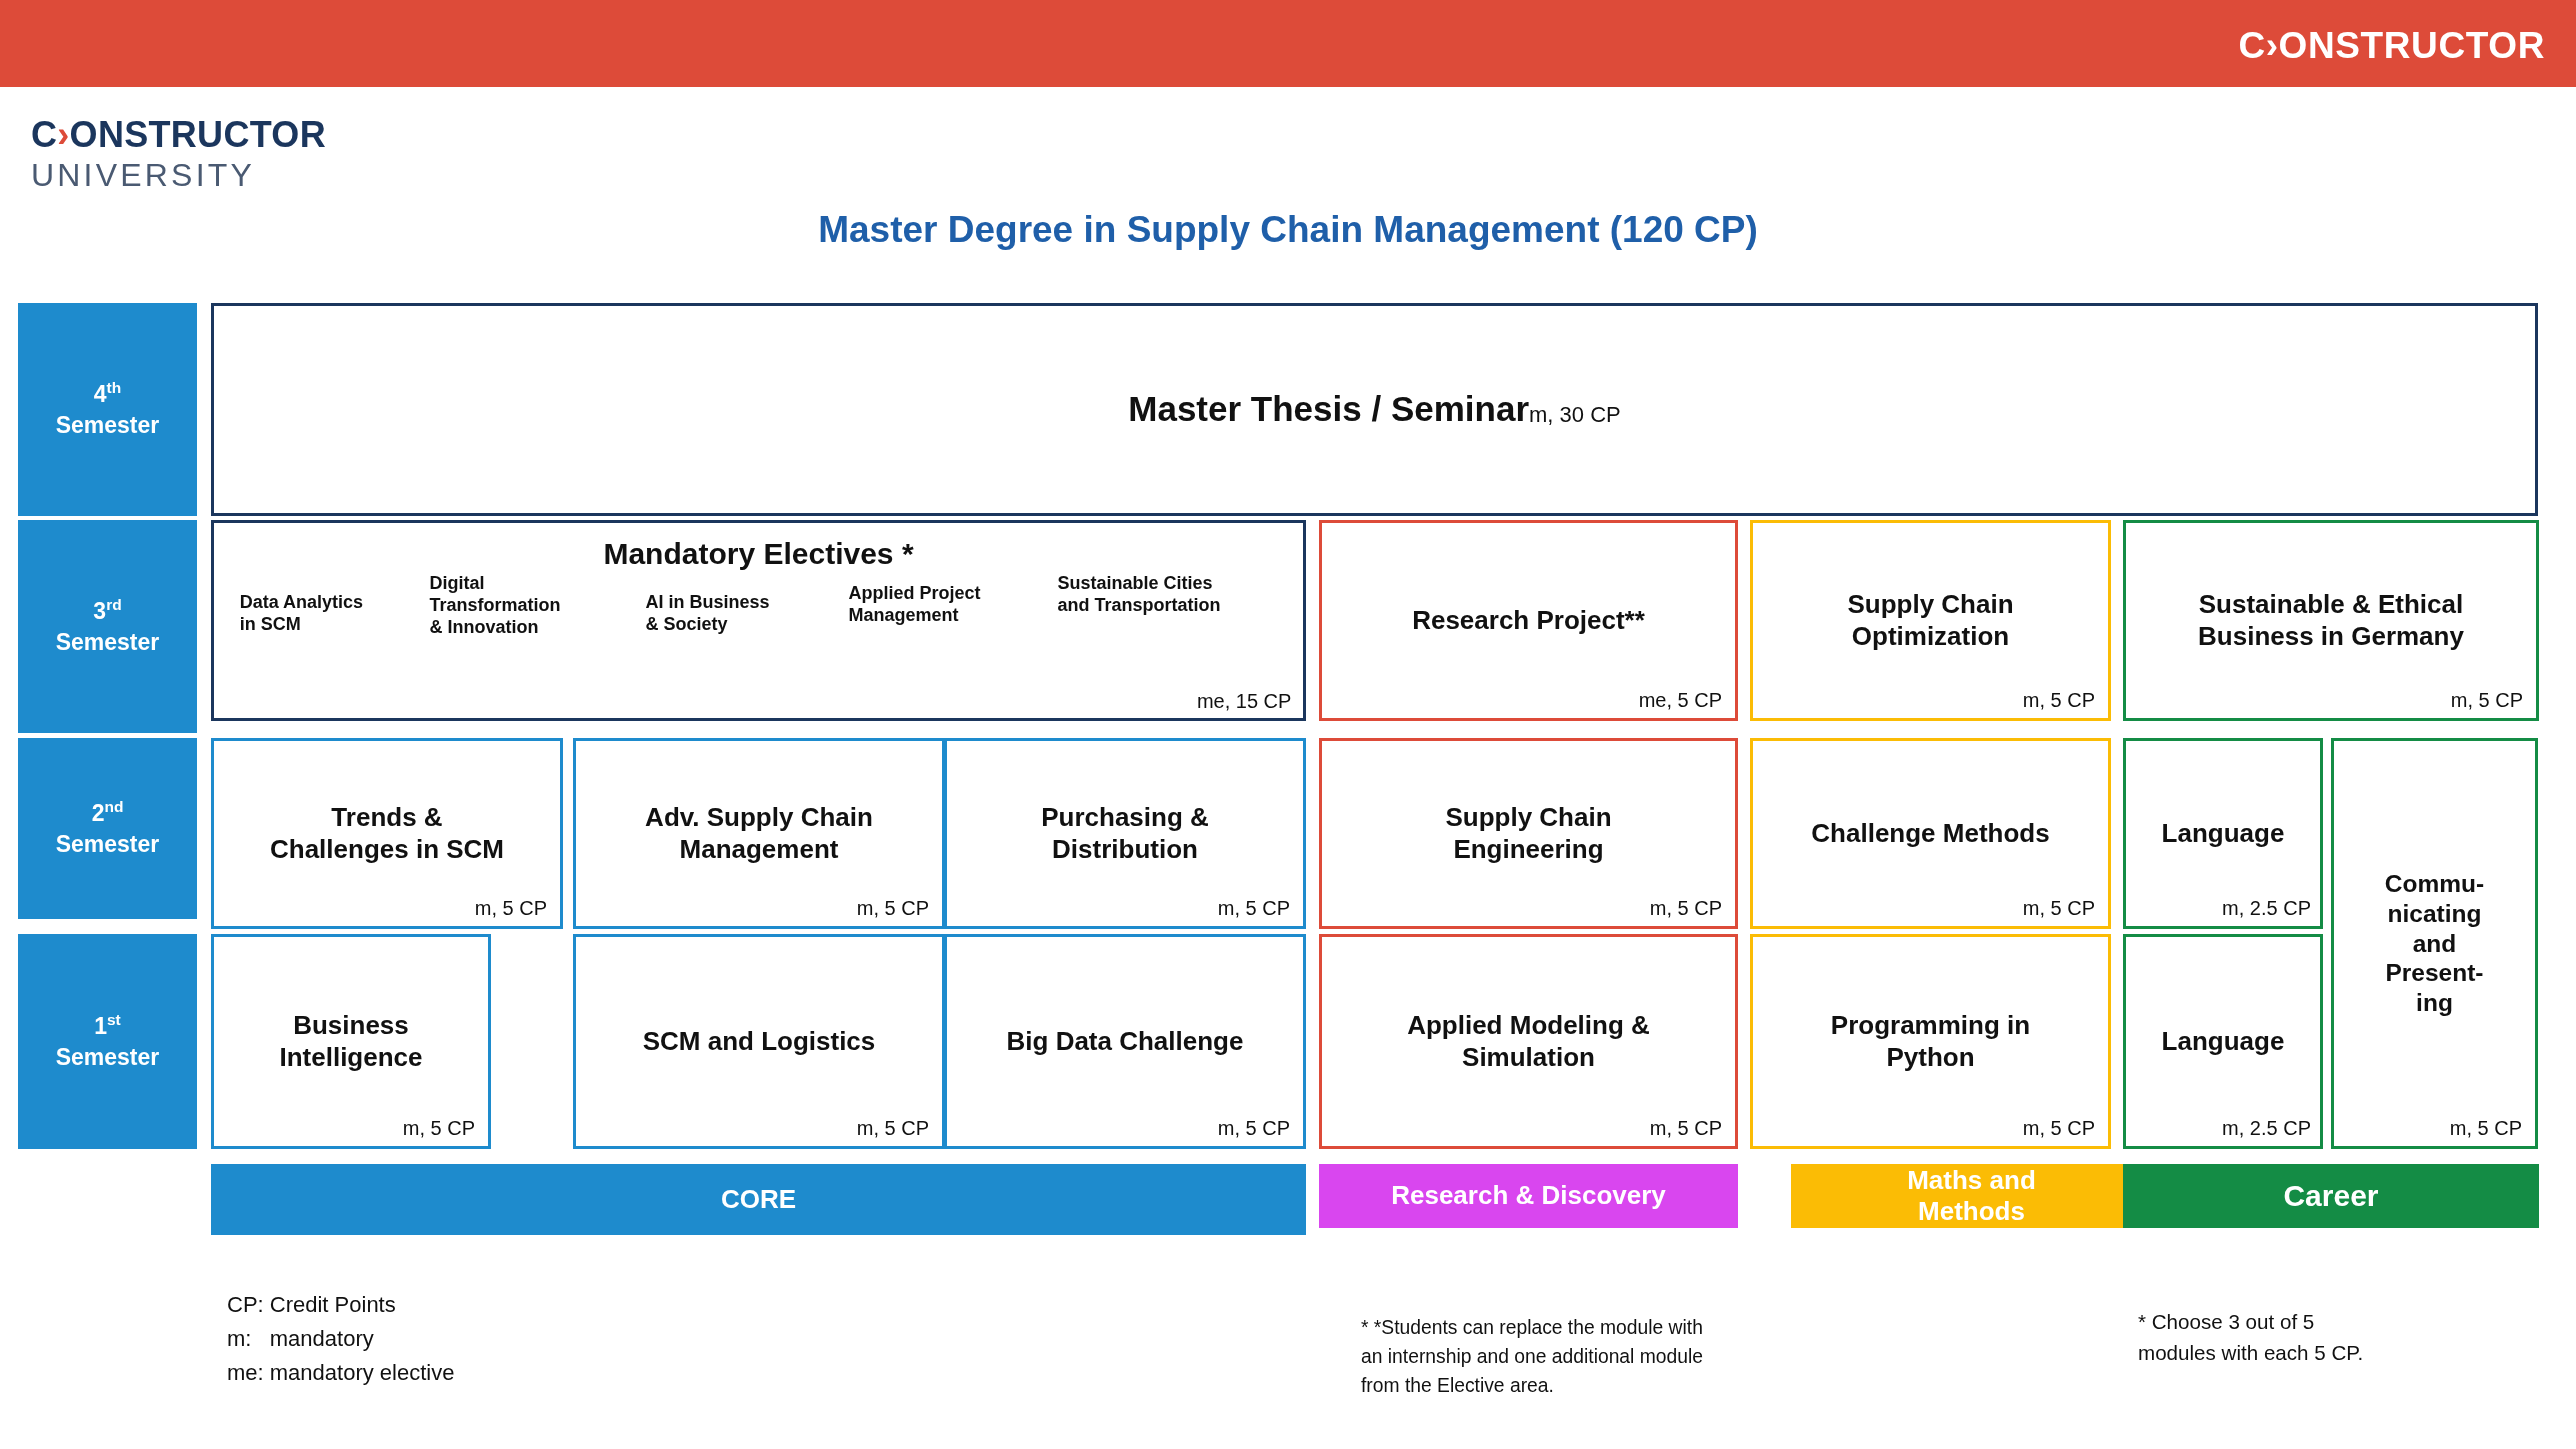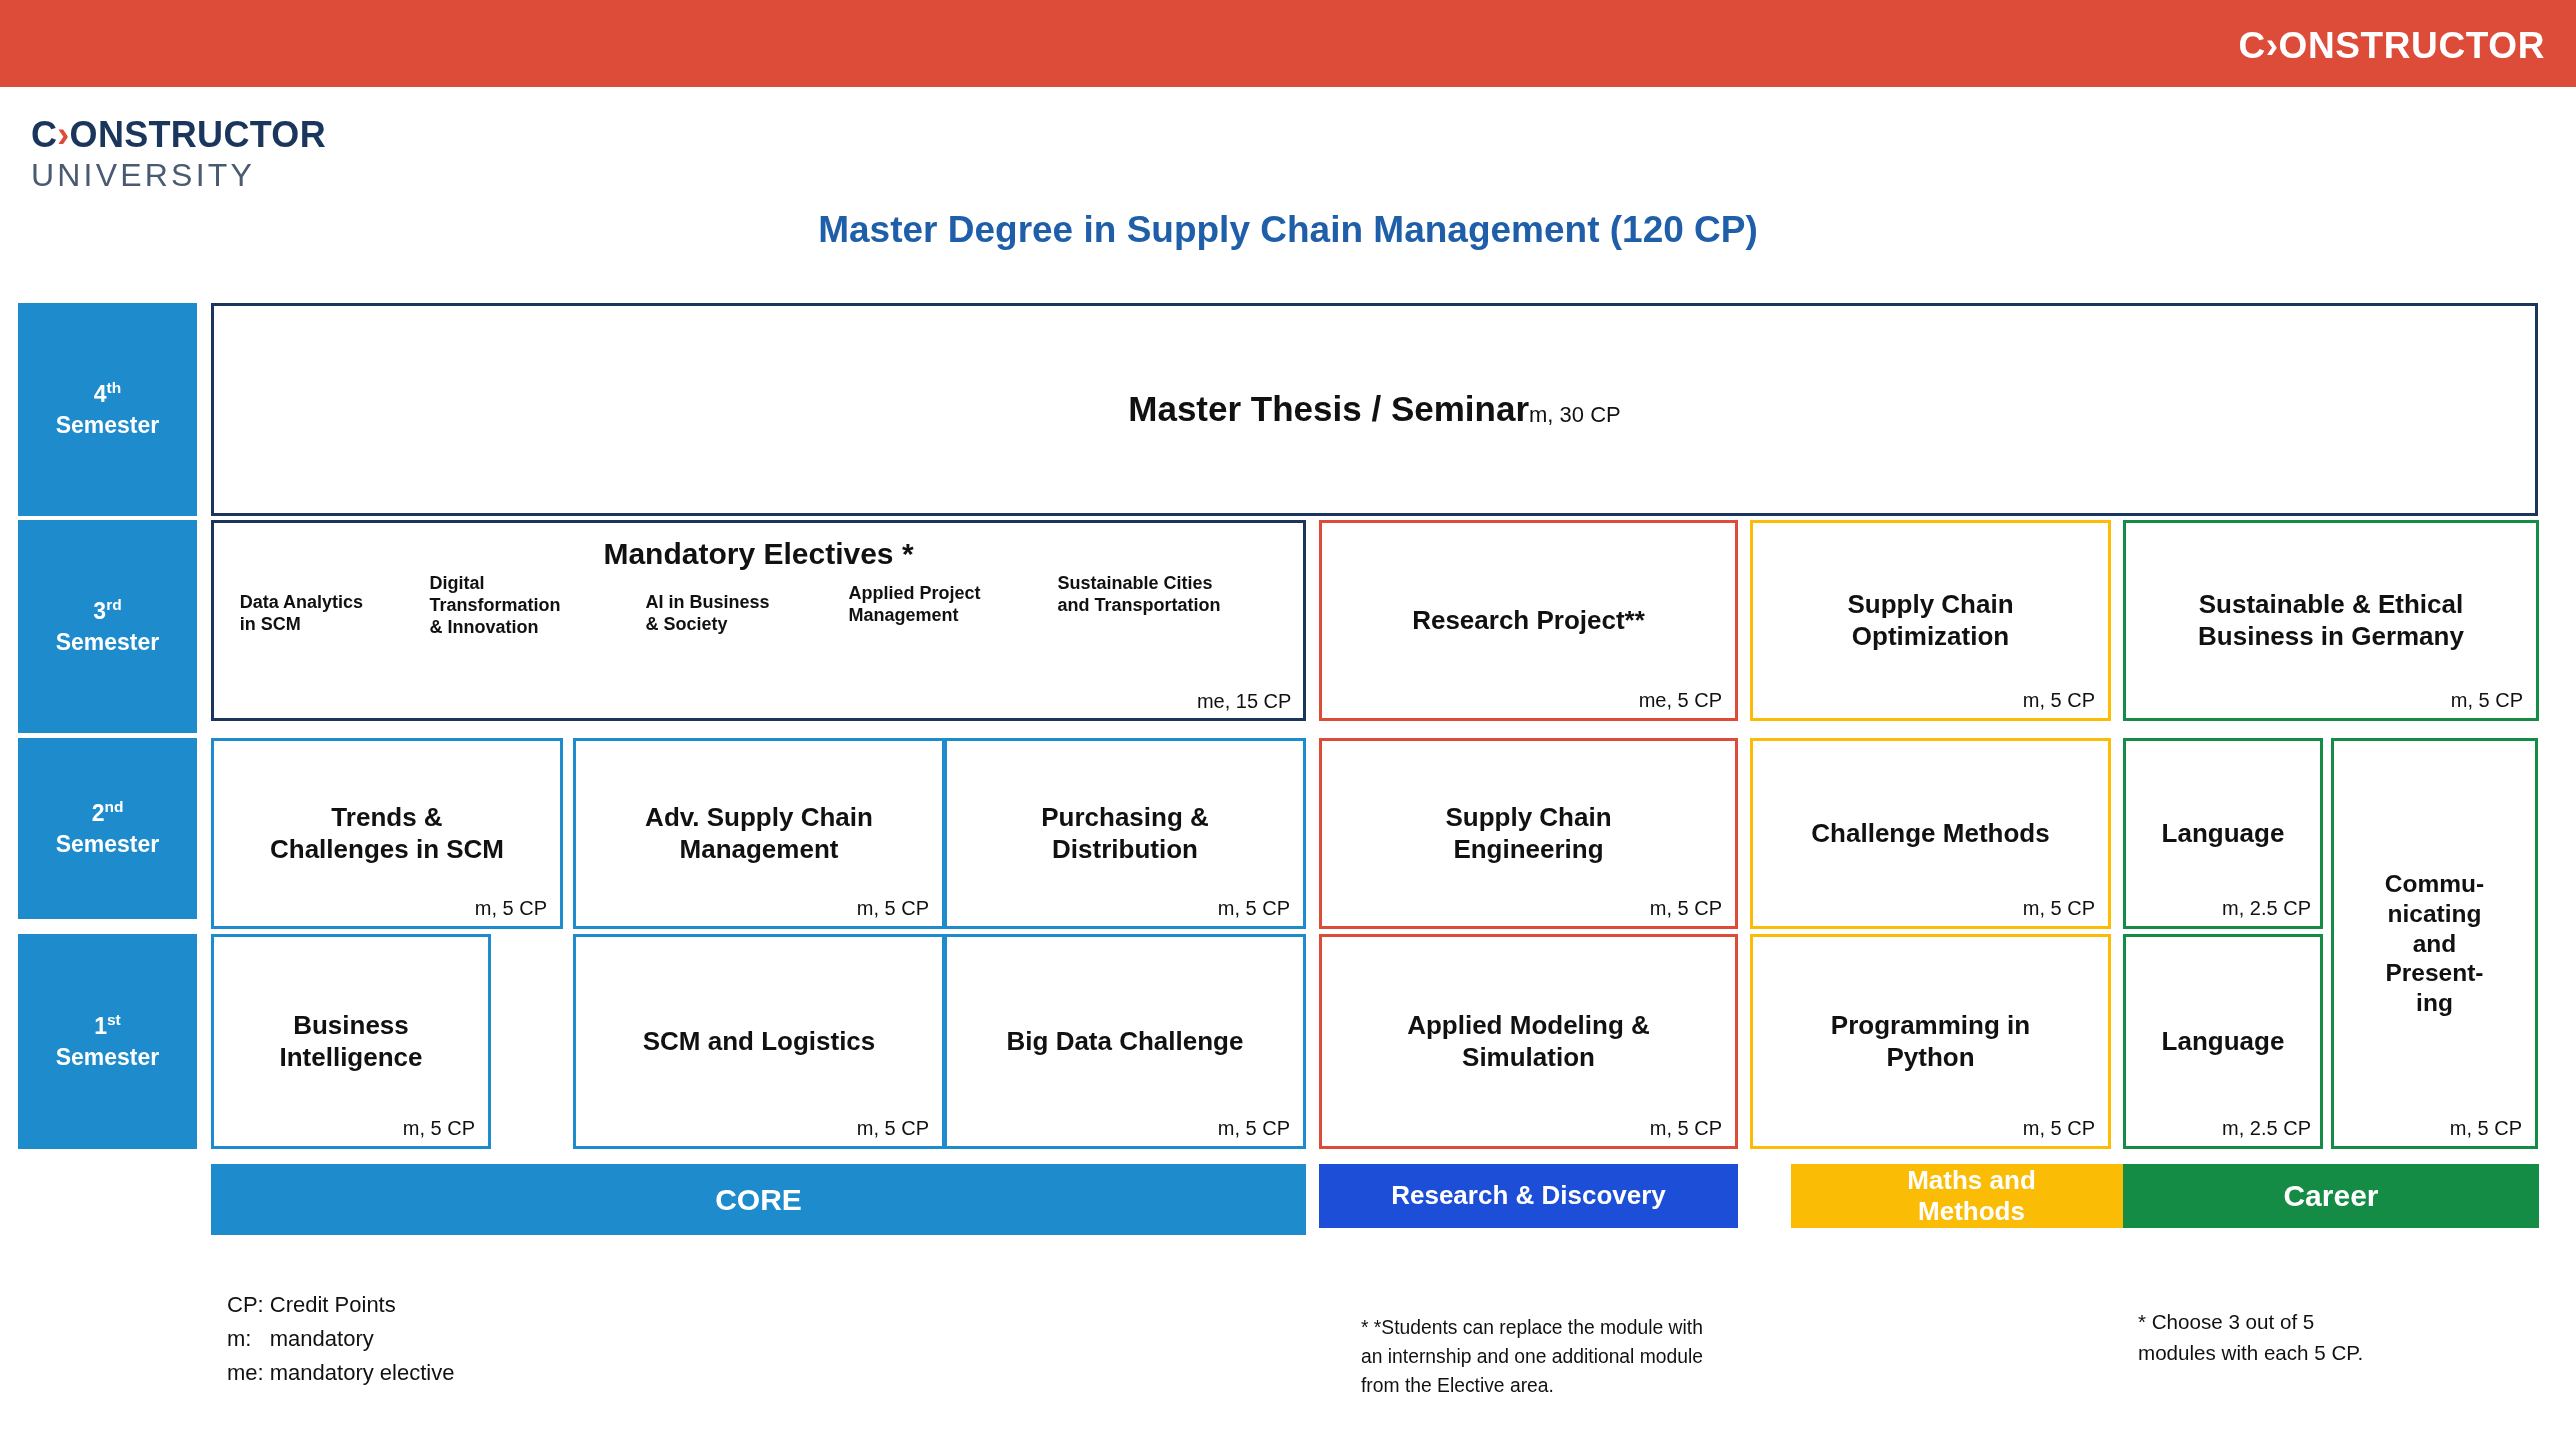--- a/index.html
+++ b/index.html
@@ -162,22 +162,22 @@
   .cat {
     position: absolute;
     display: flex;
     align-items: center;
     justify-content: center;
     color: #ffffff;
     font-weight: bold;
     text-align: center;
     line-height: 1.2;
   }
-  .cat-core   { background: #1e8bcd; font-size: 30px; }
-  .cat-rd     { background: #1d4ed8; font-size: 26px; }
+  .cat-core   { background: #1e8bcd; font-size: 26px; }
+  .cat-rd     { background: #d946ef; font-size: 26px; }
   .cat-mm     { background: #fbbc05; font-size: 26px; margin-left: 41px; }
   .cat-career { background: #148c45; font-size: 30px; }
 
   
   .legend {
     position: absolute;
     font-size: 22px;
     color: #111111;
     line-height: 1.55;
   }

